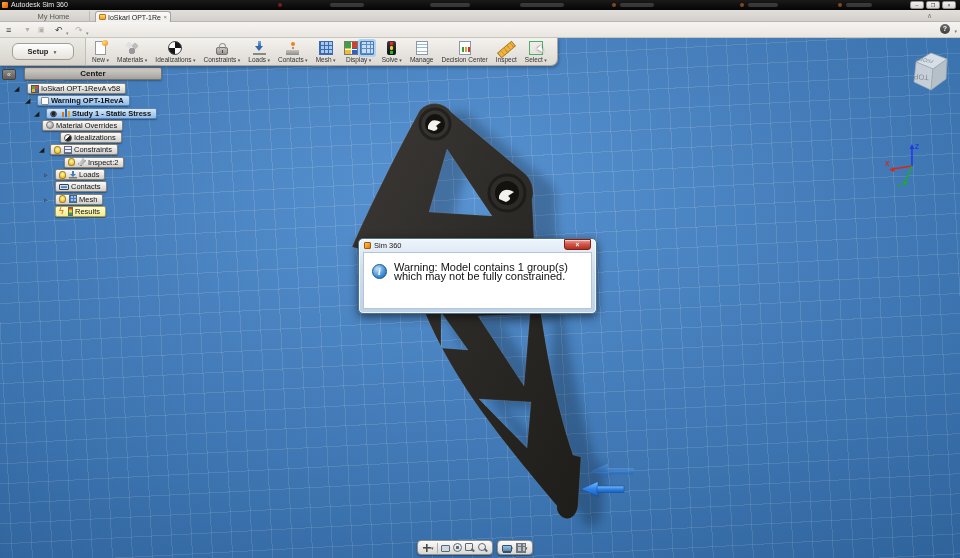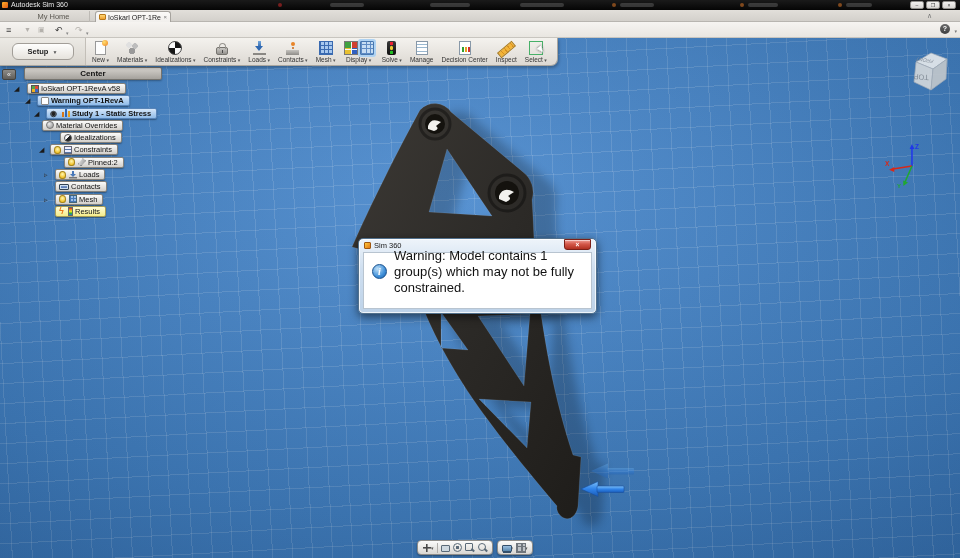--- a/index.html
+++ b/index.html
@@ -104,21 +104,21 @@
 
   
   .dialog { position:absolute; left:358px; top:238px; width:239px; height:76px; border:1px solid #51708c; border-radius:5px; background:linear-gradient(#eef4fa,#cfdff0 40%,#bdd2e8); box-shadow:0 3px 10px rgba(0,0,0,.55), inset 0 0 0 1px rgba(255,255,255,.75); z-index:50; }
   .dlg-title { height:13px; display:flex; align-items:center; padding:0 5px; gap:3px; }
   .dlg-icon { width:7px; height:7px; background:linear-gradient(135deg,#ffc838,#e07818); border:1px solid #a05810; border-radius:1px; }
   .dlg-title-text { font-size:7.5px; color:#1a1a1a; flex:1; }
   .dlg-close { width:27px; height:11px; margin-top:-3px; background:linear-gradient(#f0a098,#d4584a 45%,#b03020); border:1px solid #7c2018; border-radius:0 0 3px 3px; color:#fff; font-size:6.5px; text-align:center; line-height:10px; font-weight:bold; box-shadow:inset 0 1px 0 rgba(255,255,255,.5); }
   .dlg-inner { position:absolute; left:4px; right:4px; top:13px; bottom:4px; background:#fff; border:1px solid #b8c4d0; }
   .dlg-content { position:absolute; left:0; right:0; top:0; bottom:18px; display:flex; align-items:center; padding:0 8px; gap:7px; background:#fff; }
   .dlg-info { width:15px; height:15px; flex:none; border-radius:50%; background:radial-gradient(circle at 35% 30%,#bfe0f8,#3f8fd8 60%,#1a5fa8); border:1px solid #17508e; color:#fff; font-family:"Liberation Serif",serif; font-style:italic; font-weight:bold; font-size:10px; text-align:center; line-height:14px; }
-  .dlg-msg { font-size:13px; color:#111; line-height:16px; }
+  .dlg-msg { font-size:11px; color:#111; line-height:9px; }
   .dlg-footer { position:absolute; left:0; right:0; bottom:0; height:18px; background:#f0f0f0; border-top:1px solid #dfdfdf; }
   .dlg-ok { position:absolute; right:6px; top:2.5px; width:43px; height:13px; background:linear-gradient(#ecf8ff,#c8e8fb 45%,#a8d8f0); border:1px solid #3c7fb1; border-radius:3px; font-size:7.5px; color:#111; text-align:center; line-height:12px; box-shadow:0 0 4px #58b8f0; }
 
   
   .viewcube { position:absolute; left:898px; top:48px; z-index:10; }
   .triad { position:absolute; left:884px; top:138px; z-index:10; }
 
   
   .btoolbar { position:absolute; left:417px; top:540px; display:flex; gap:4px; z-index:15; }
   .bgroup { display:flex; align-items:center; gap:3px; height:15px; padding:0 4px; background:linear-gradient(#fbfbfa,#d9d7d3); border:1px solid #8f8d89; border-radius:4px; box-shadow:0 1px 2px rgba(0,0,0,.35); }
@@ -354,21 +354,21 @@
       <span class="tpill" style="left: 50px;">
         <span class="ti ti-bulb"></span>
         <span class="ti ti-constraint"></span>
         <span>Constraints</span>
       </span>
     </div>
     <div class="trow">
       <span class="tpill" style="left: 64px;">
         <span class="ti ti-bulb"></span>
         <span class="ti ti-pin"></span>
-        <span>Pinned:2</span>
+        <span>Inspect:2</span>
       </span>
     </div>
     <div class="trow">
       <span class="texp closed" style="left: 44px;">▹</span>
       <span class="tpill" style="left: 55px;">
         <span class="ti ti-bulb"></span>
         <span class="ti ti-loads"></span>
         <span>Loads</span>
       </span>
     </div>

